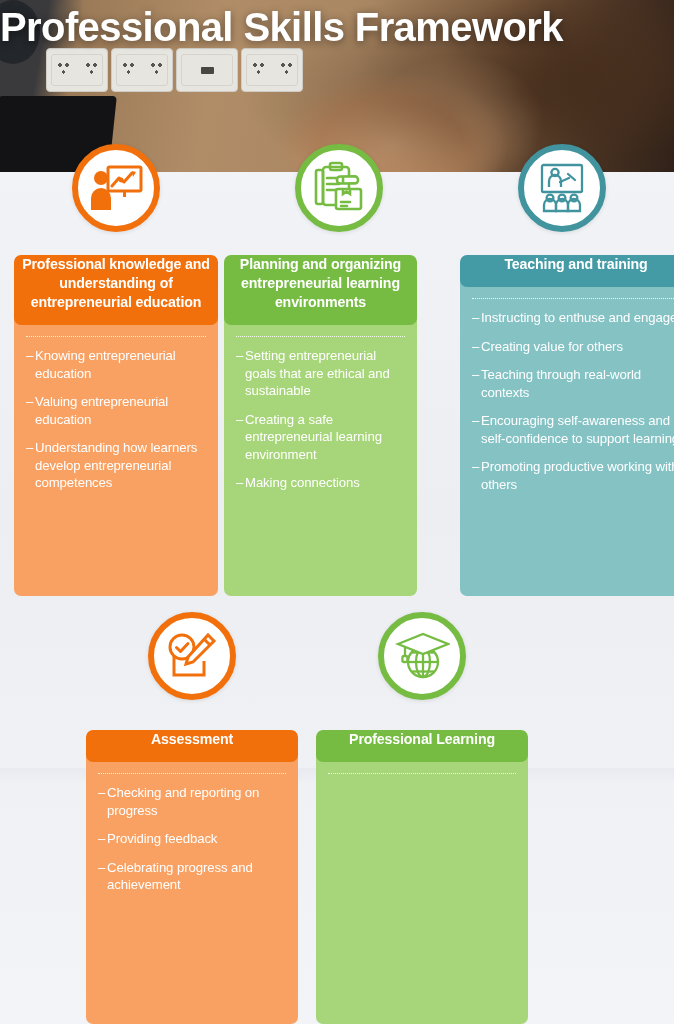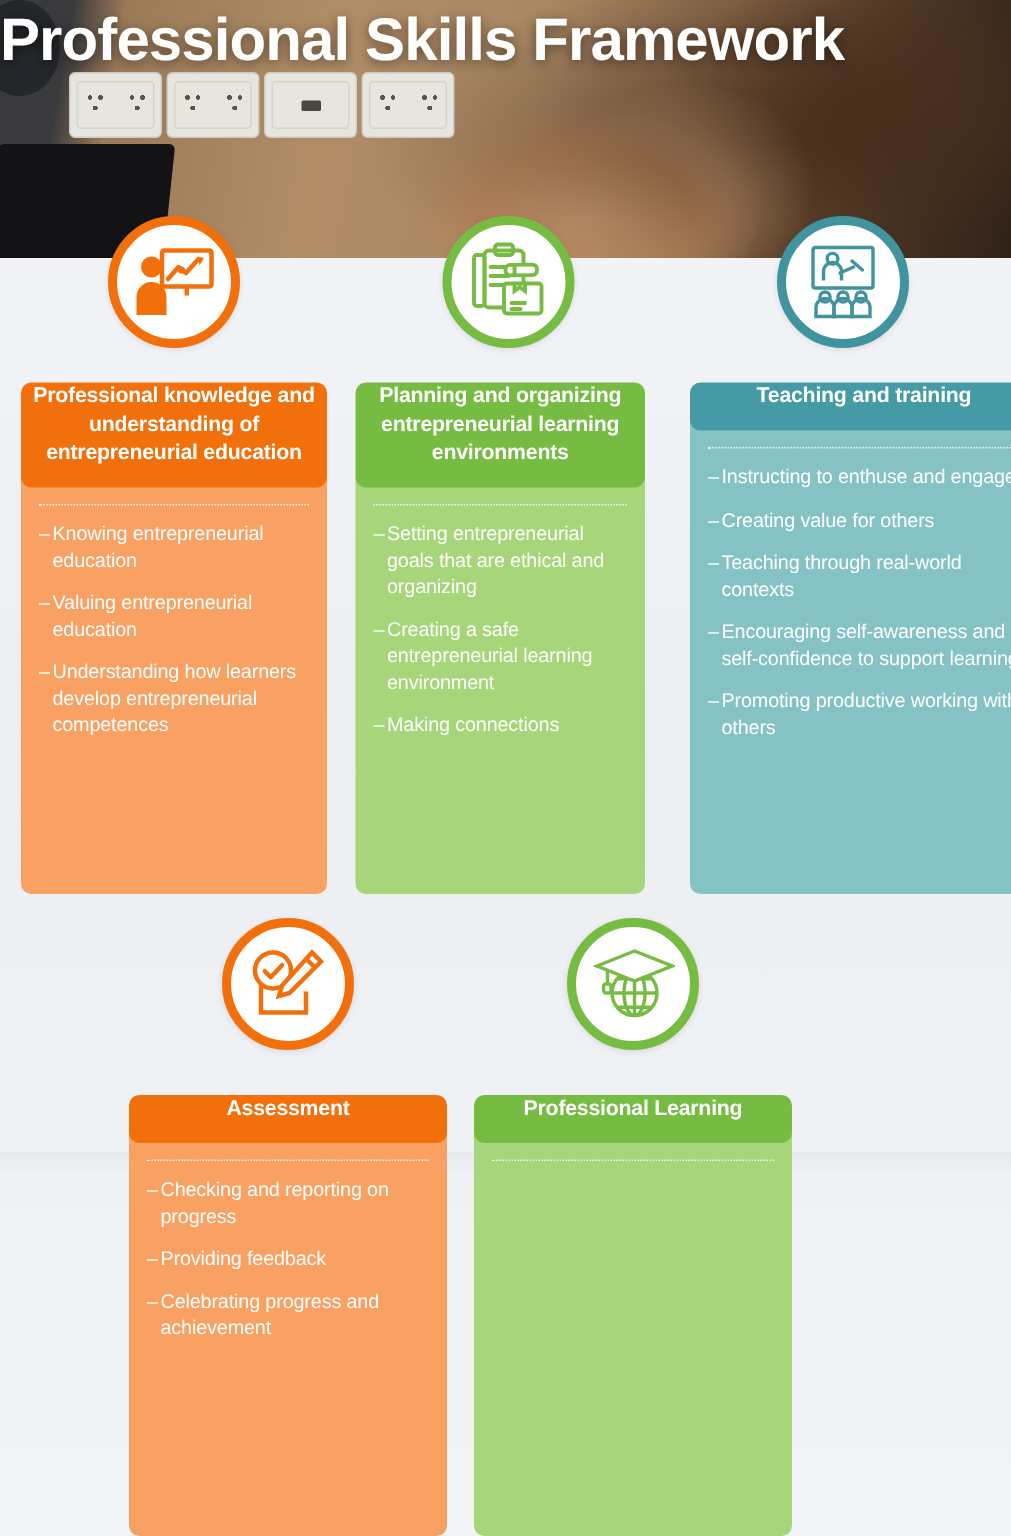--- a/index.html
+++ b/index.html
@@ -183,21 +183,21 @@
   
   .c-orange { background: #F9A163; }
   .c-orange .card-head { background: #F2700C; }
   .c-green  { background: #A7D579; }
   .c-green  .card-head { background: #76BC43; }
   .c-teal   { background: #85C2C4; }
   .c-teal   .card-head { background: #449BA5; }
 
   
   #card-1 { left: 14px;  top: 255px; width: 204px; height: 341px; }
-  #card-2 { left: 237px; top: 255px; width: 193px; height: 341px; }
+  #card-2 { left: 224px; top: 255px; width: 193px; height: 341px; }
   #card-3 { left: 460px; top: 255px; width: 232px; height: 341px; }
 
   #icon-1 { left: 72px;  top: 144px; }
   #icon-2 { left: 295px; top: 144px; }
   #icon-3 { left: 518px; top: 144px; }
 
   
   #card-4 { left: 86px;  top: 730px; width: 212px; height: 294px; }
   #card-5 { left: 316px; top: 730px; width: 212px; height: 294px; }
 
@@ -320,21 +320,21 @@
       <li>Understanding how learners develop entrepreneurial competences</li>
     </ul>
   </div>
 </div>
 
 <div class="card c-green" id="card-2">
   <div class="card-head">Planning and organizing entrepreneurial learning environments</div>
   <div class="card-body">
     <div class="divider"></div>
     <ul class="bullets">
-      <li>Setting entrepreneurial goals that are ethical and organizing</li>
+      <li>Setting entrepreneurial goals that are ethical and sustainable</li>
       <li>Creating a safe entrepreneurial learning environment</li>
       <li>Making connections</li>
     </ul>
   </div>
 </div>
 
 <div class="card c-teal" id="card-3">
   <div class="card-head">Teaching and training</div>
   <div class="card-body">
     <div class="divider"></div>

